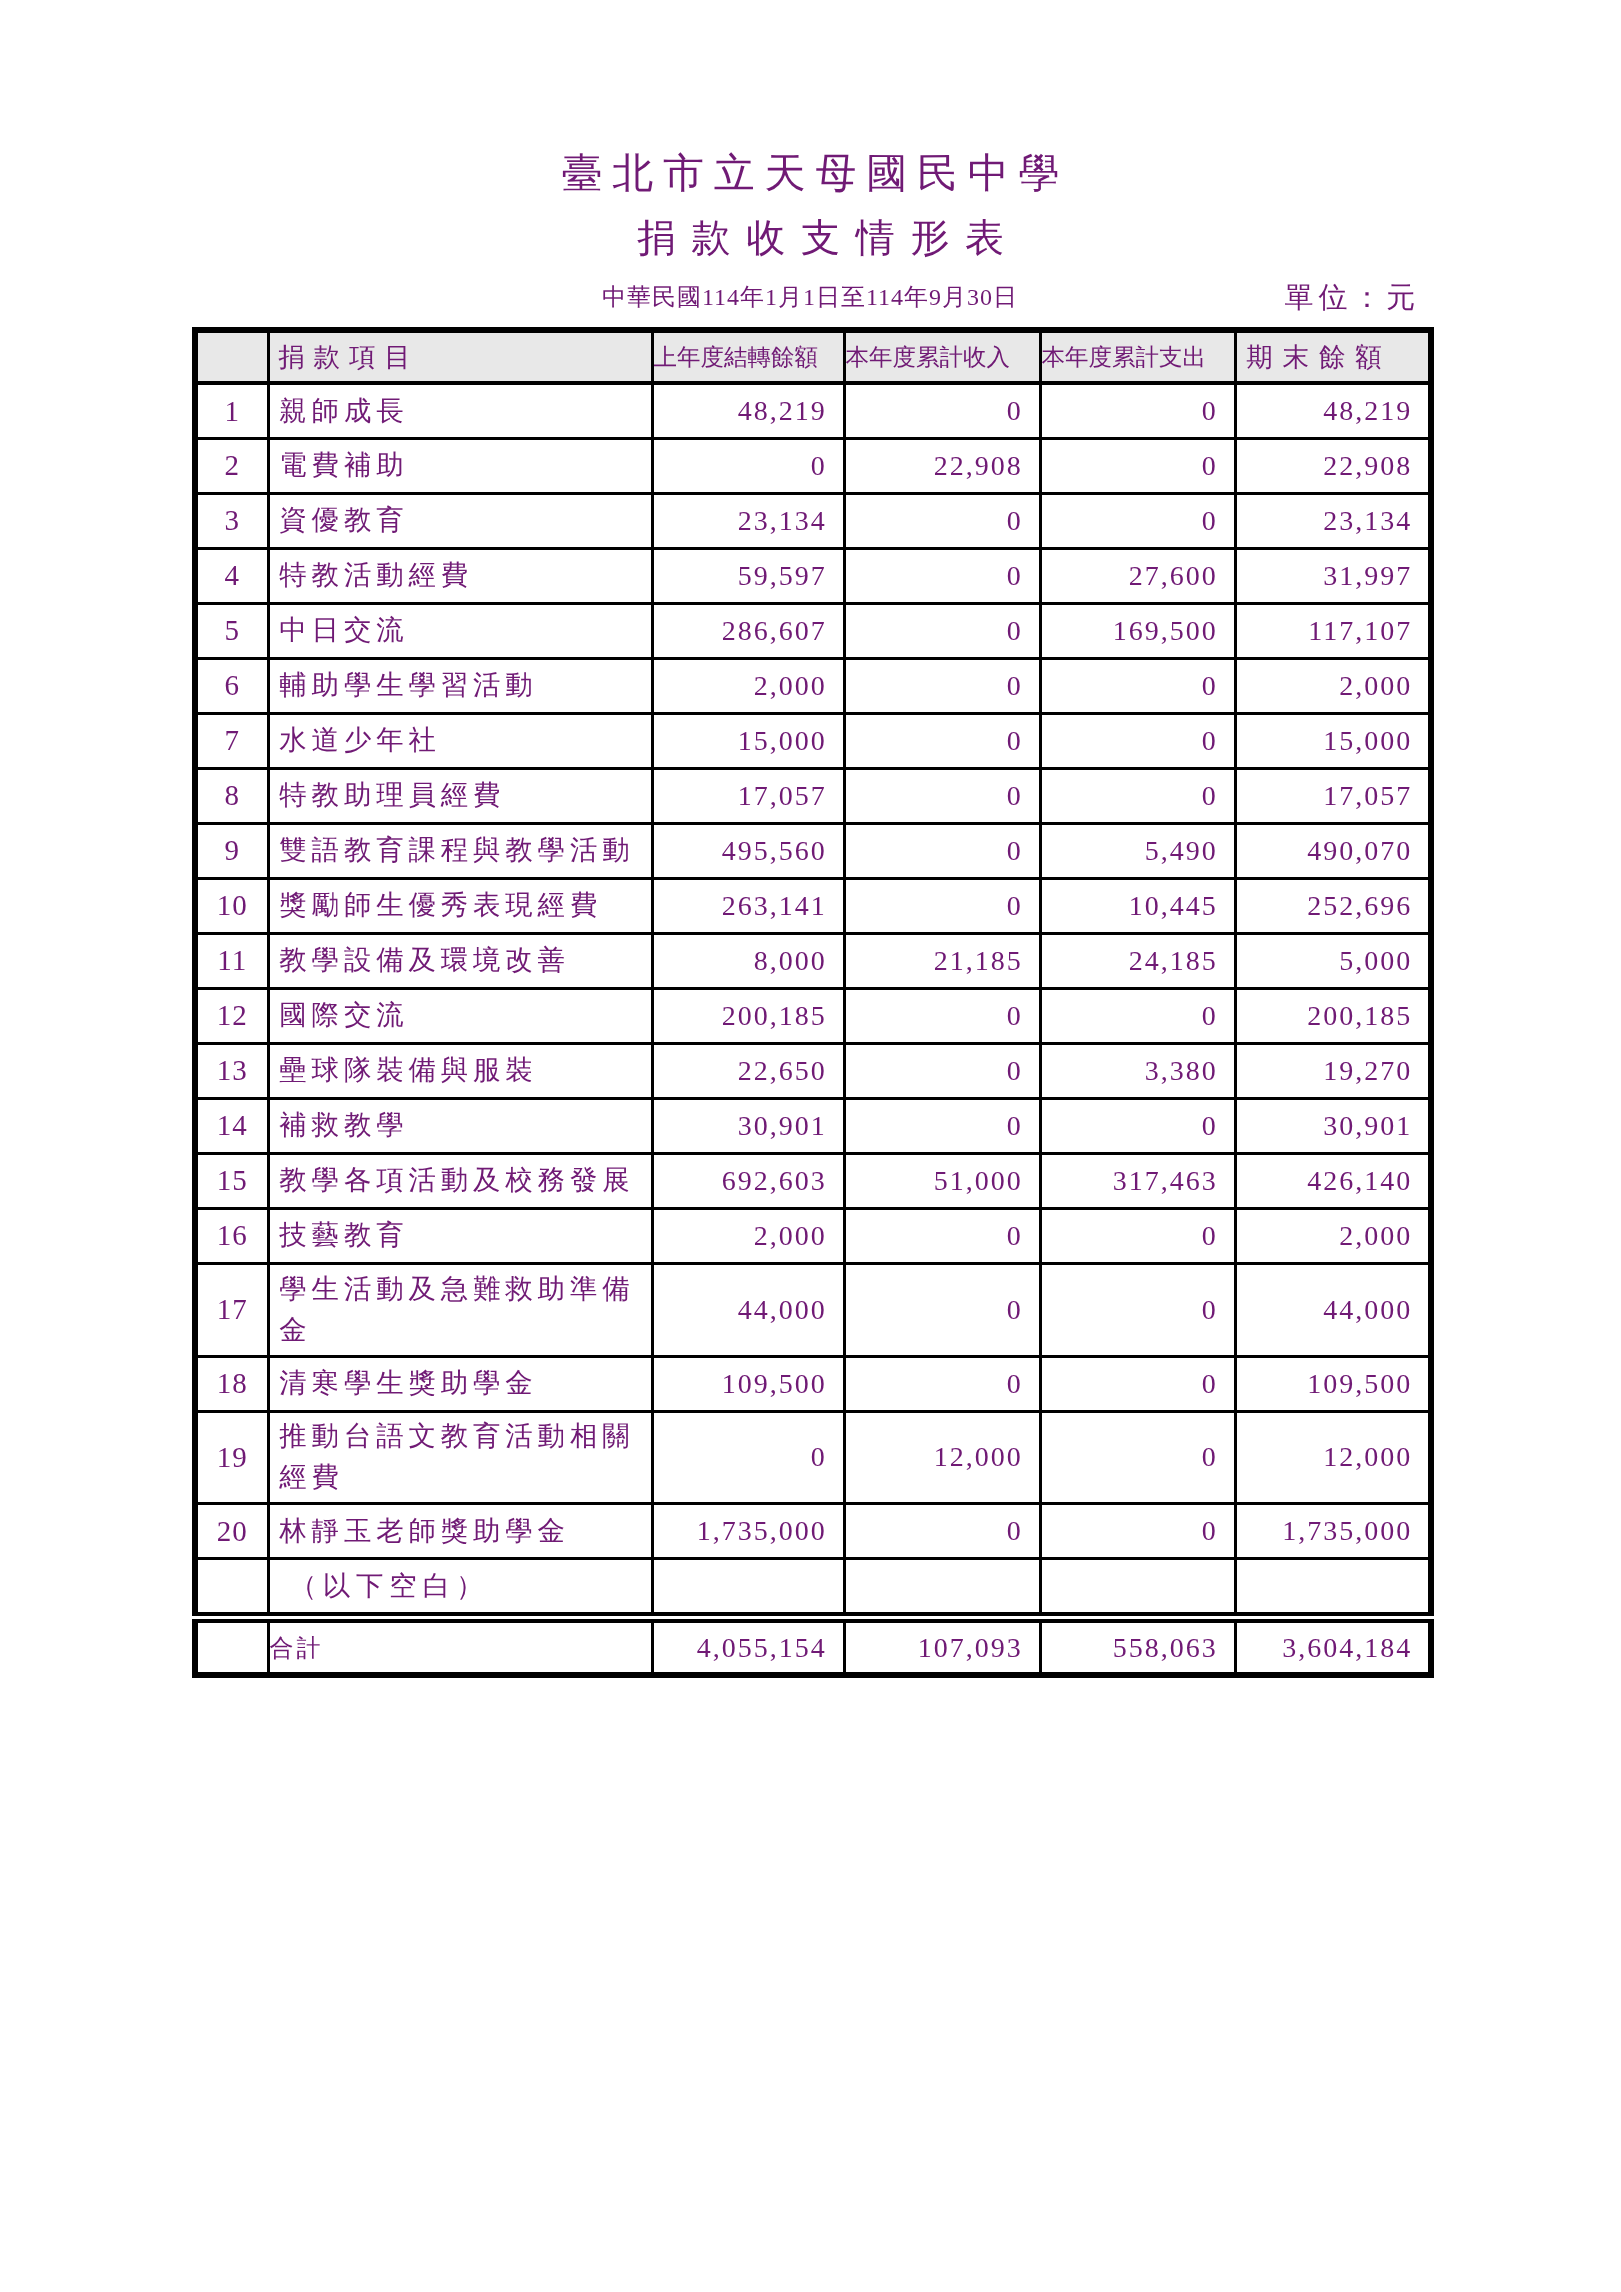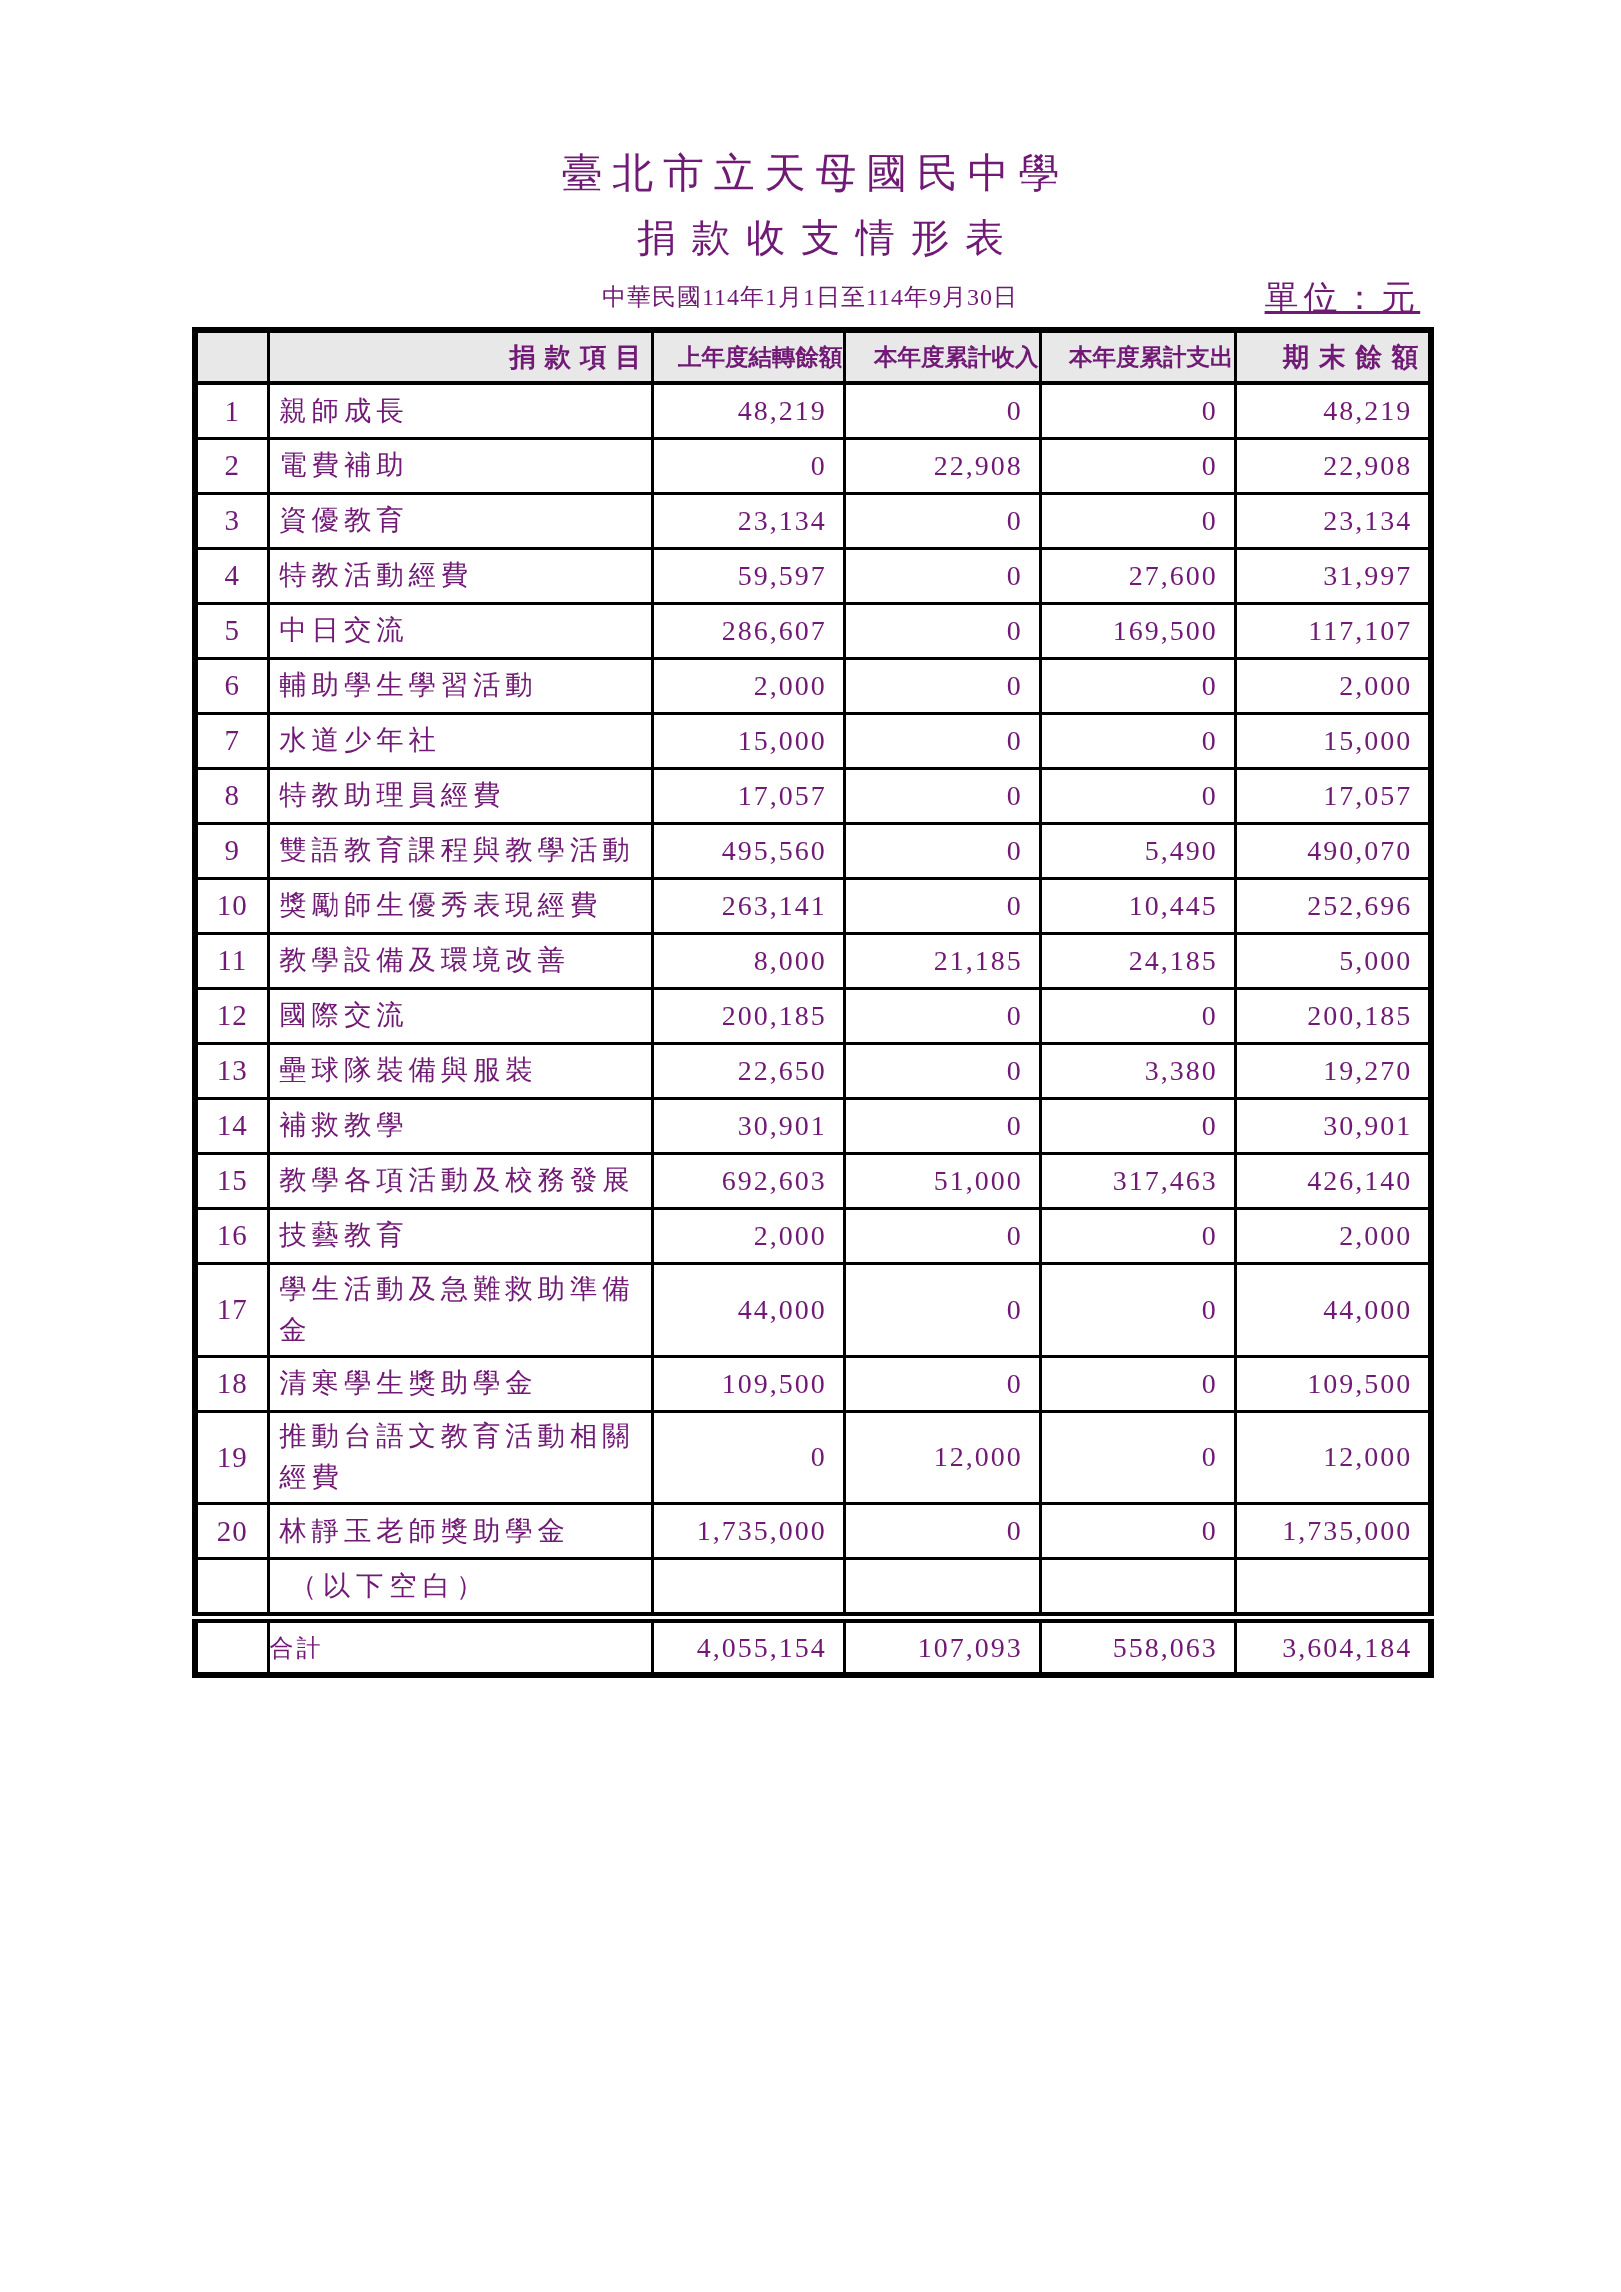--- a/index.html
+++ b/index.html
@@ -40,42 +40,41 @@
     display: block;
     text-align: center;
     font-size: 24px;
     line-height: 39px;
     letter-spacing: 1px;
   }
   .unit {
     position: absolute;
     right: 7.8px;
     bottom: 0;
-    font-size: 34px;
+    font-size: 29px;
     line-height: 39px;
     letter-spacing: 4.9px;
-    text-decoration: underline;
   }
   table.donation {
     margin-left: 192px;
     width: 1236px;
     border-collapse: collapse;
     table-layout: fixed;
     border: 6.9px solid #000;
   }
   .donation th, .donation td {
     border: 3.9px solid #000;
     overflow: hidden;
   }
   .donation thead th {
     height: 53px;
     border-bottom: 4.9px solid #000;
-    font-weight: bold;
+    font-weight: normal;
     font-size: 23.5px;
-    text-align: right;
+    text-align: left;
     vertical-align: middle;
   }
   .donation thead th.h-item { font-size: 26.5px; letter-spacing: 8.8px; text-indent: 8.8px; }
   .donation thead th.h-ending { font-size: 26.5px; letter-spacing: 9.8px; text-indent: 9.8px; }
   .donation td { height: 55px; vertical-align: middle; }
   .c-no {
     text-align: center;
     font-size: 29px;
     letter-spacing: 1px;
   }

